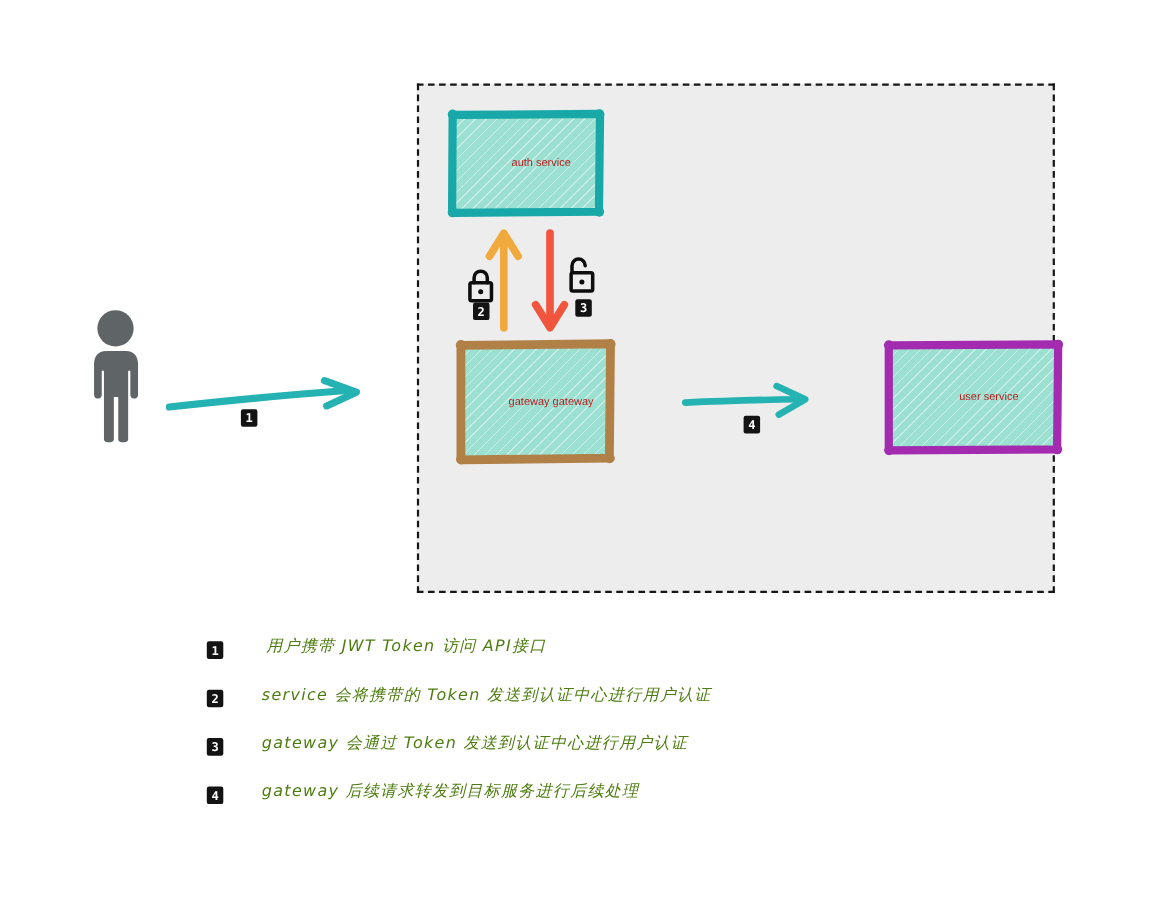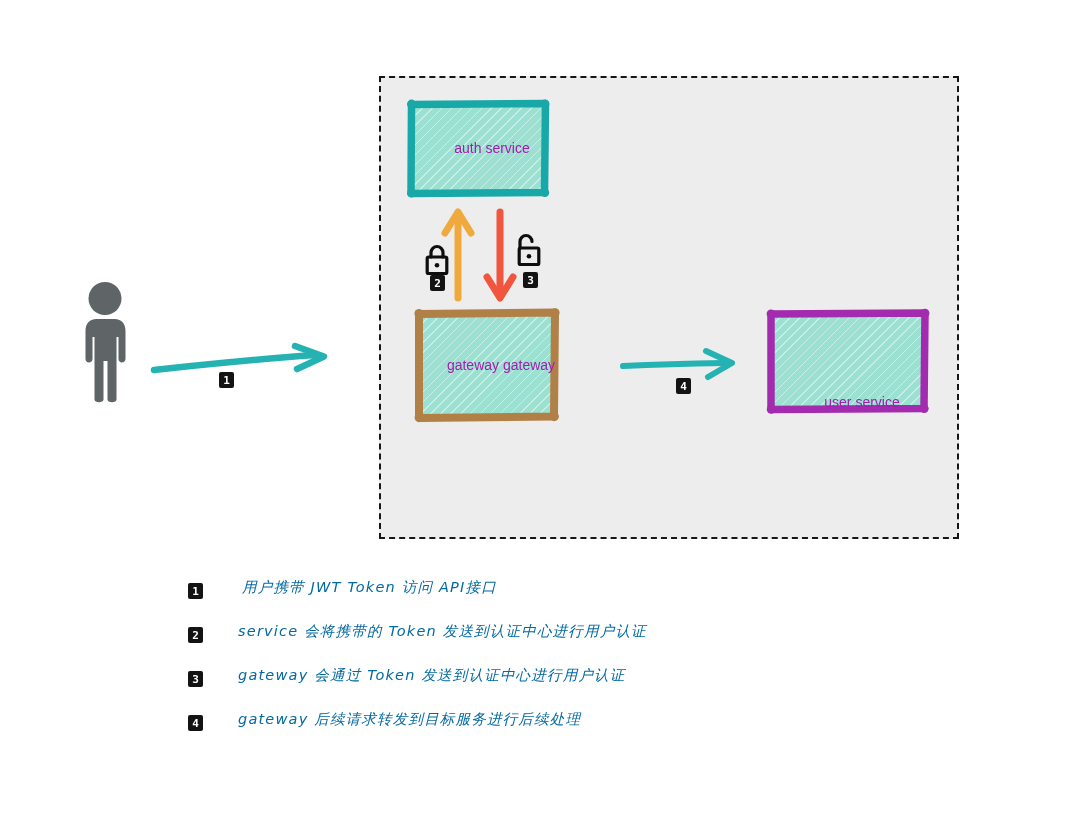--- a/index.html
+++ b/index.html
@@ -50,39 +50,39 @@
       -45deg,
       rgba(255,255,255,0.45) 0px,
       rgba(255,255,255,0.45) 1px,
       rgba(255,255,255,0) 1px,
       rgba(255,255,255,0) 7px);
     pointer-events: none;
   }
   .svc .lbl {
     position: relative;
     z-index: 3;
-    color: #a21caf;
-    font-size: 14px;
+    color: #b91c1c;
+    font-size: 10px;
     font-family: "Liberation Sans", sans-serif;
     white-space: nowrap;
     margin-left: 28px;
   }
   .svc .frame {
     position: absolute;
     left: -6px; top: -6px;
     width: calc(100% + 12px);
     height: calc(100% + 12px);
     z-index: 2;
     pointer-events: none;
     overflow: visible;
   }
 
   #auth-service   { left: 410px; top: 103px; width: 136px; height: 90px; }
   #gateway-service{ left: 418px; top: 312px; width: 138px; height: 106px; }
-  #user-service   { left: 770px; top: 313px; width: 156px; height: 97px; align-items: flex-end; }
+  #user-service   { left: 807px; top: 313px; width: 156px; height: 97px; }
 
   
   #person {
     position: absolute;
     left: 74px;
     top: 281px;
     width: 62px;
     height: 122px;
   }
 
@@ -139,21 +139,21 @@
   }
   .legend-row .badge {
     position: absolute;
     left: 0;
     top: 5px;
   }
   .legend-text {
     position: absolute;
     left: 50px;
     top: 0px;
-    color: #0369a1;
+    color: #4d7c0f;
     font-family: "DejaVu Sans", sans-serif;
     font-size: 14.5px;
     letter-spacing: 1.2px;
     white-space: nowrap;
     font-style: italic;
   }
   .legend-row.r1 .legend-text { left: 54px; }
 </style>
 </head>
 <body>

